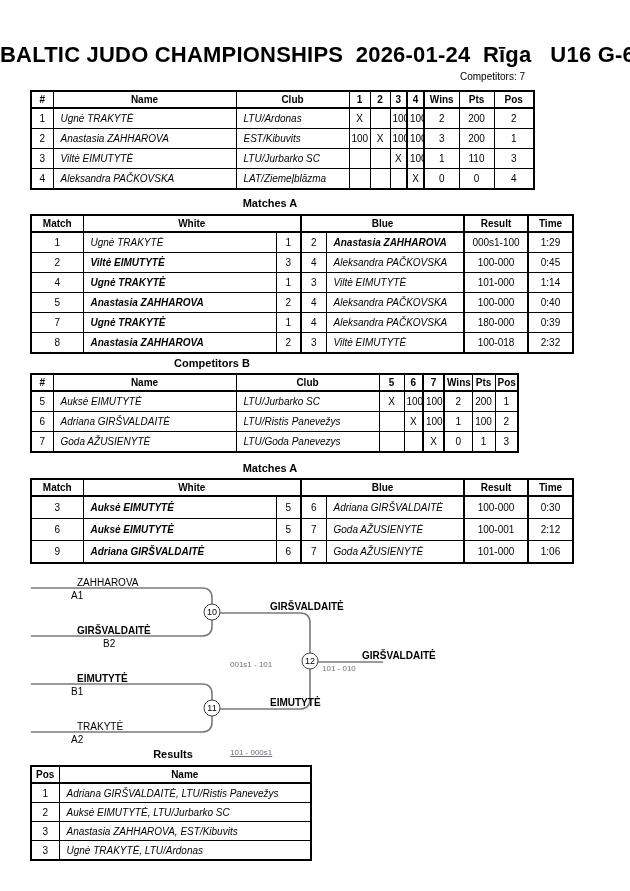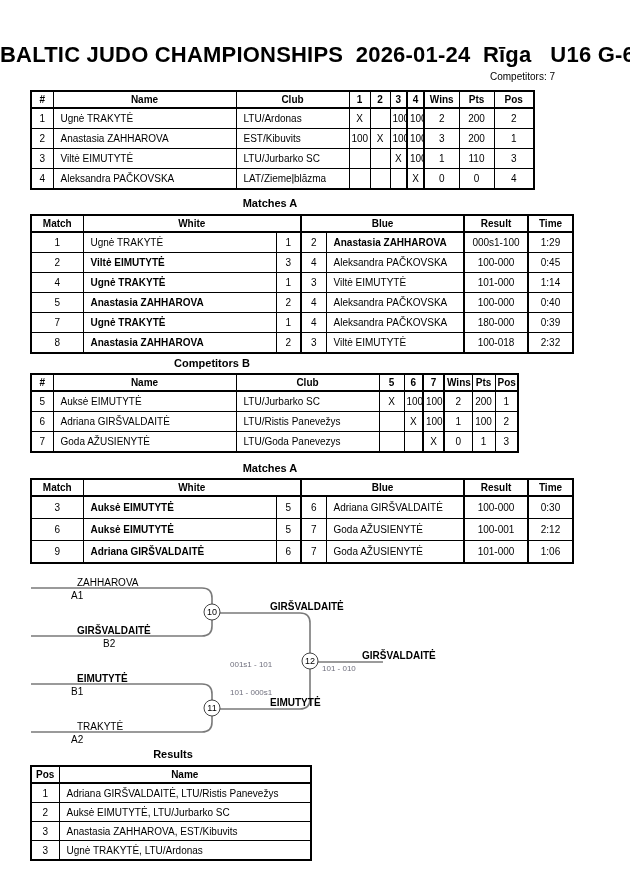--- a/index.html
+++ b/index.html
@@ -3,31 +3,31 @@
 <meta charset="utf-8">
 <style>
   html,body { margin:0; padding:0; background:#fff; }
   .page { position:relative; width:630px; height:891px; background:#ffffff;
           font-family:"Liberation Sans", sans-serif; color:#000; overflow:hidden; }
 
   .title { position:absolute; top:42px; left:0; width:630px; text-align:center;
            font-size:22px; font-weight:bold; white-space:pre; letter-spacing:0.2px; }
 
   .sec-title { position:absolute; font-size:11px; font-weight:bold; width:140px; text-align:center; }
-  .count { position:absolute; top:71px; left:460px; width:125px; text-align:center; font-size:10px; }
+  .count { position:absolute; top:71px; left:460px; width:125px; text-align:left; font-size:10px; }
 
   table.grid { position:absolute; border-collapse:collapse; border:2px solid #000;
                table-layout:fixed; font-size:10px; background:#fff; }
   .grid th { border:1px solid #000; border-bottom:2px solid #000; font-weight:bold;
              height:15px; padding:0 2px; text-align:center; white-space:nowrap; overflow:hidden; }
   .grid td { border:1px solid #000; height:19px; padding:0 2px; text-align:center;
              white-space:nowrap; overflow:hidden; }
   table.mB td { height:21px; }
   table.results-t td { height:18px; }
-  .tl { text-align:left !important; padding-left:7px !important; }
+  .tl { text-align:left !important; padding-left:7px !important;font-style:italic; }
   .thick { border-left:2px solid #000 !important; }
   .win { font-weight:bold; }
 
   .bk-label { position:absolute; font-size:10px; line-height:11px; white-space:nowrap;margin-left:40px; }
   .bk-bold { font-weight:bold; }
   .bk-score { position:absolute; font-size:8px; line-height:9px; color:#70707e; white-space:nowrap; }
   svg.bracket { position:absolute; left:0; top:570px; }
 </style>
 </head>
 <body>
@@ -331,21 +331,21 @@
   <div class="bk-label bk-bold" style="left:37px; top:625px;">GIRŠVALDAITĖ</div>
   <div class="bk-label" style="left:31px; top:638px;padding-left:32px;">B2</div>
   <div class="bk-label bk-bold" style="left:230px; top:601px;">GIRŠVALDAITĖ</div>
   <div class="bk-score" style="left:230px; top:616px;margin-top:44px;">001s1 - 101</div>
 
   <div class="bk-label bk-bold" style="left:37px; top:673px;">EIMUTYTĖ</div>
   <div class="bk-label" style="left:31px; top:686px;">B1</div>
   <div class="bk-label" style="left:37px; top:721px;">TRAKYTĖ</div>
   <div class="bk-label" style="left:31px; top:734px;">A2</div>
   <div class="bk-label bk-bold" style="left:230px; top:697px;">EIMUTYTĖ</div>
-  <div class="bk-score" style="left:230px; top:688px;">101 - 000s1</div>
+  <div class="bk-score" style="left:230px; top:748px;text-decoration:underline;">101 - 000s1</div>
 
   <div class="bk-label bk-bold" style="left:322px; top:650px;">GIRŠVALDAITĖ</div>
   <div class="bk-score" style="left:322px; top:664px;">101 - 010</div>
 
   <div class="sec-title" style="top:748px; left:103px;">Results</div>
 
   <table class="grid results-t" style="left:30px; top:765px; width:280px;">
     <colgroup>
         <col style="width:28px">
         <col style="width:252px">

